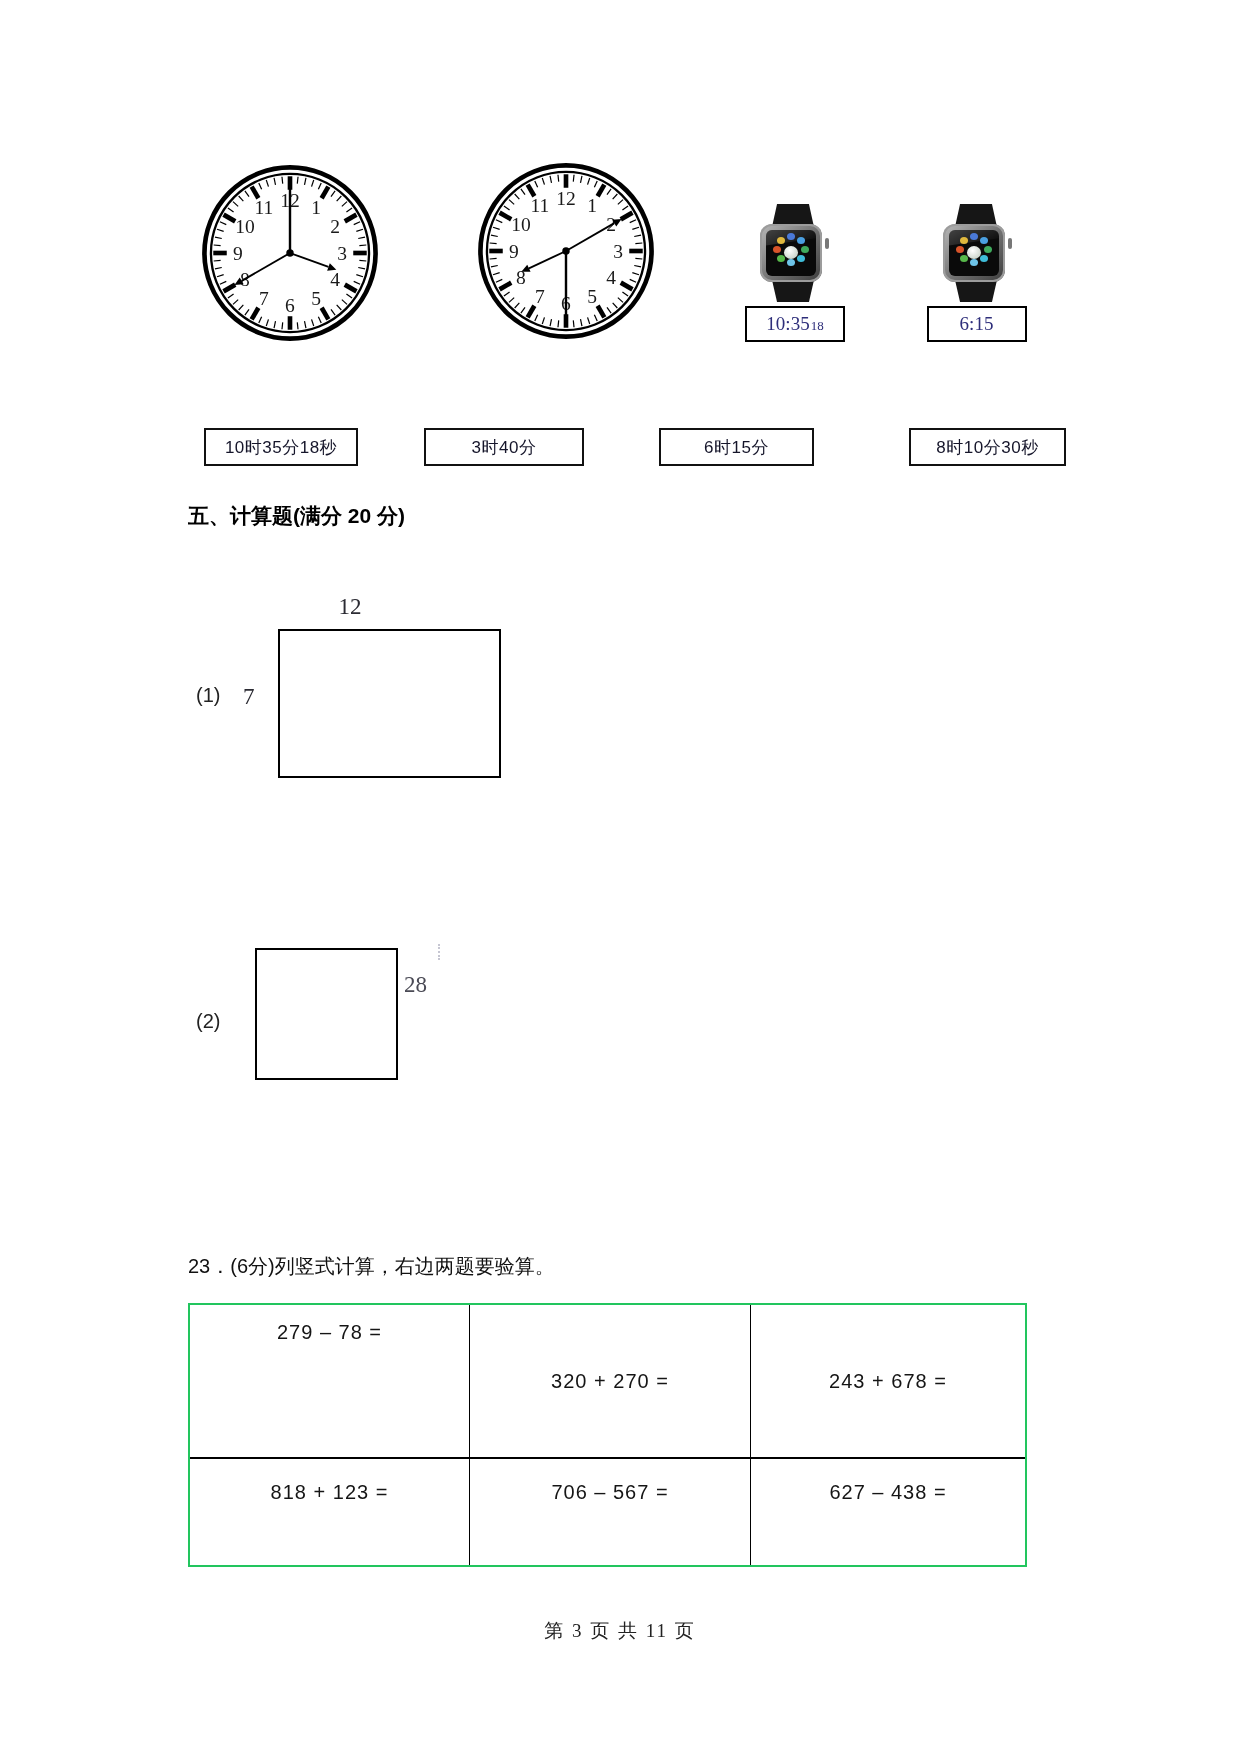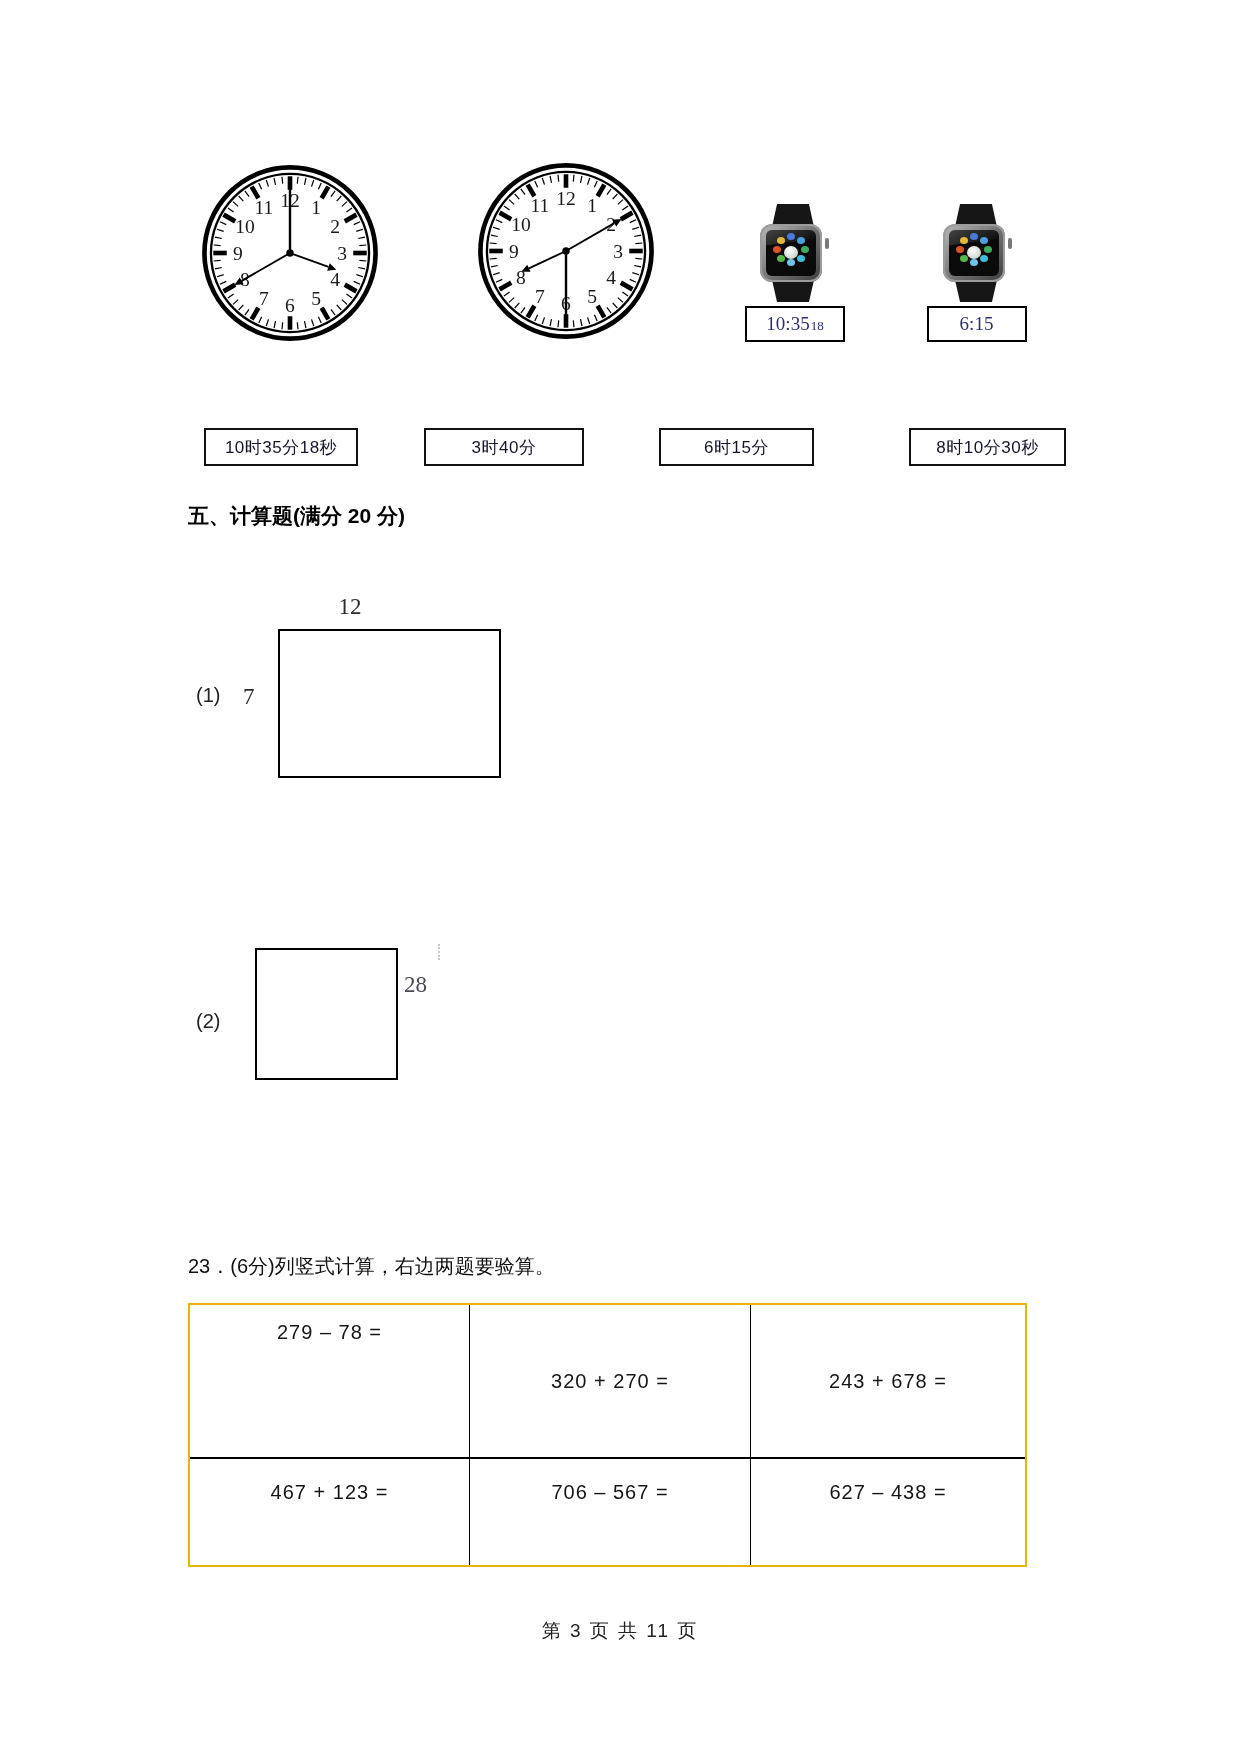--- a/index.html
+++ b/index.html
@@ -57,38 +57,38 @@
   .q-text{position:absolute;font-size:20px;color:#111;}
 
   
   .geo-rect{position:absolute;border:2px solid #000;background:#fff;}
   .geo-label{position:absolute;font-size:20px;color:#222;}
   .geo-num{position:absolute;font-family:"Liberation Serif", serif;font-size:23px;color:#2b2b33;}
   .geo-num-grey{color:#4a4a55;}
   .faint-dash{position:absolute;width:0;height:16px;border-left:2px dotted #c6c6d2;}
 
   
-  .calc-table{position:absolute;border:2px solid #eab308;display:flex;flex-direction:column;background:#fff;}
+  .calc-table{position:absolute;border:2px solid #22c55e;display:flex;flex-direction:column;background:#fff;}
   .calc-row{display:flex;}
   .calc-row1{height:152px;border-bottom:2px solid #000;}
   .calc-row2{height:106px;}
   .calc-cell{
     box-sizing:border-box;display:flex;justify-content:center;
     font-size:20px;color:#151515;letter-spacing:1px;
   }
   .calc-cell.c1{width:280px;border-right:1px solid #000;}
   .calc-cell.c2{width:281px;border-right:1px solid #000;}
   .calc-cell.c3{width:274px;}
   .v-top1{align-items:flex-start;padding-top:16px;}
   .v-top2{align-items:flex-start;padding-top:22px;}
   .v-center{align-items:center;}
 
   .footer{
     position:absolute;left:0;top:1618px;width:100%;text-align:center;
-    font-size:19px;color:#222;letter-spacing:2px;
+    font-size:19px;color:#222;letter-spacing:2px;font-family:Liberation Serif, serif;
   }
 </style>
 </head>
 <body>
 
 <div class="page">
 
   <svg class="clock-svg" style="left:197px;top:160px" viewBox="0 0 200 200">
       <circle cx="100" cy="100" r="92" fill="none" stroke="#000" stroke-width="5"></circle>
       <circle cx="100" cy="100" r="85" fill="none" stroke="#000" stroke-width="2.5"></circle>
@@ -341,21 +341,21 @@
       </div>
       <div class="calc-cell c2 v-center">
         <span>320 + 270 =</span>
       </div>
       <div class="calc-cell c3 v-center">
         <span>243 + 678 =</span>
       </div>
     </div>
     <div class="calc-row calc-row2">
       <div class="calc-cell c1 v-top2">
-        <span>467 + 123 =</span>
+        <span>818 + 123 =</span>
       </div>
       <div class="calc-cell c2 v-top2">
         <span>706 – 567 =</span>
       </div>
       <div class="calc-cell c3 v-top2">
         <span>627 – 438 =</span>
       </div>
     </div>
   </div>
 

